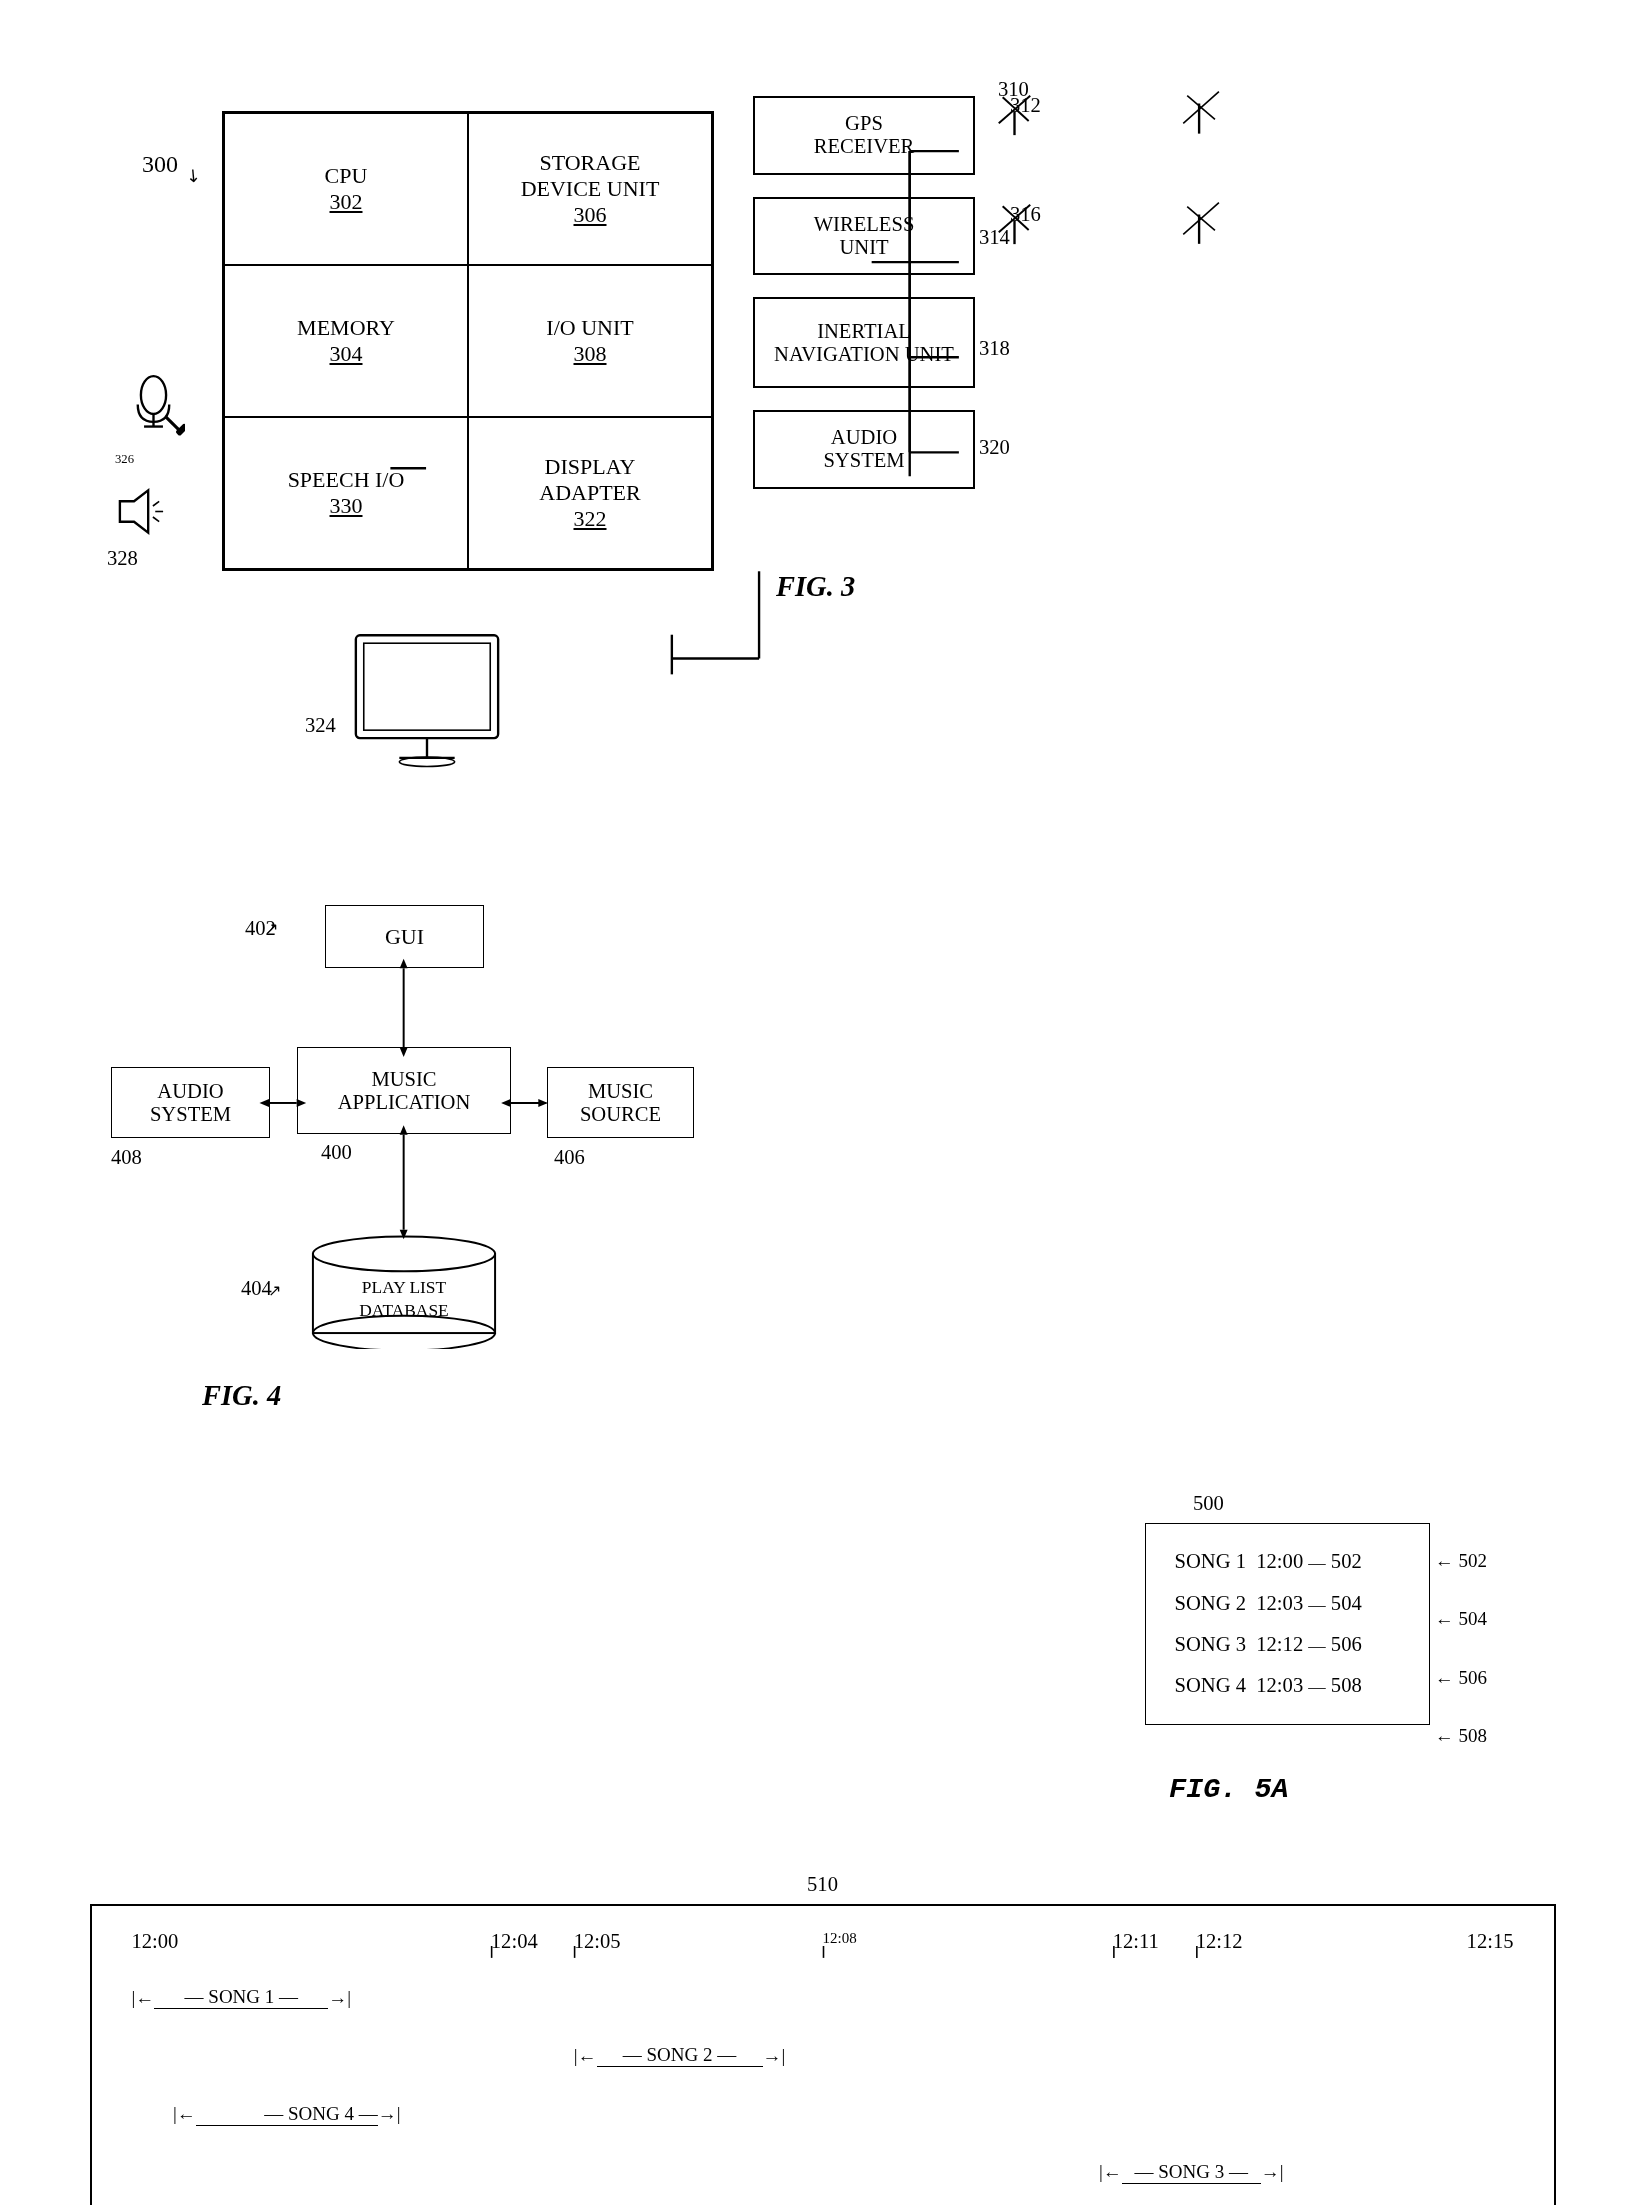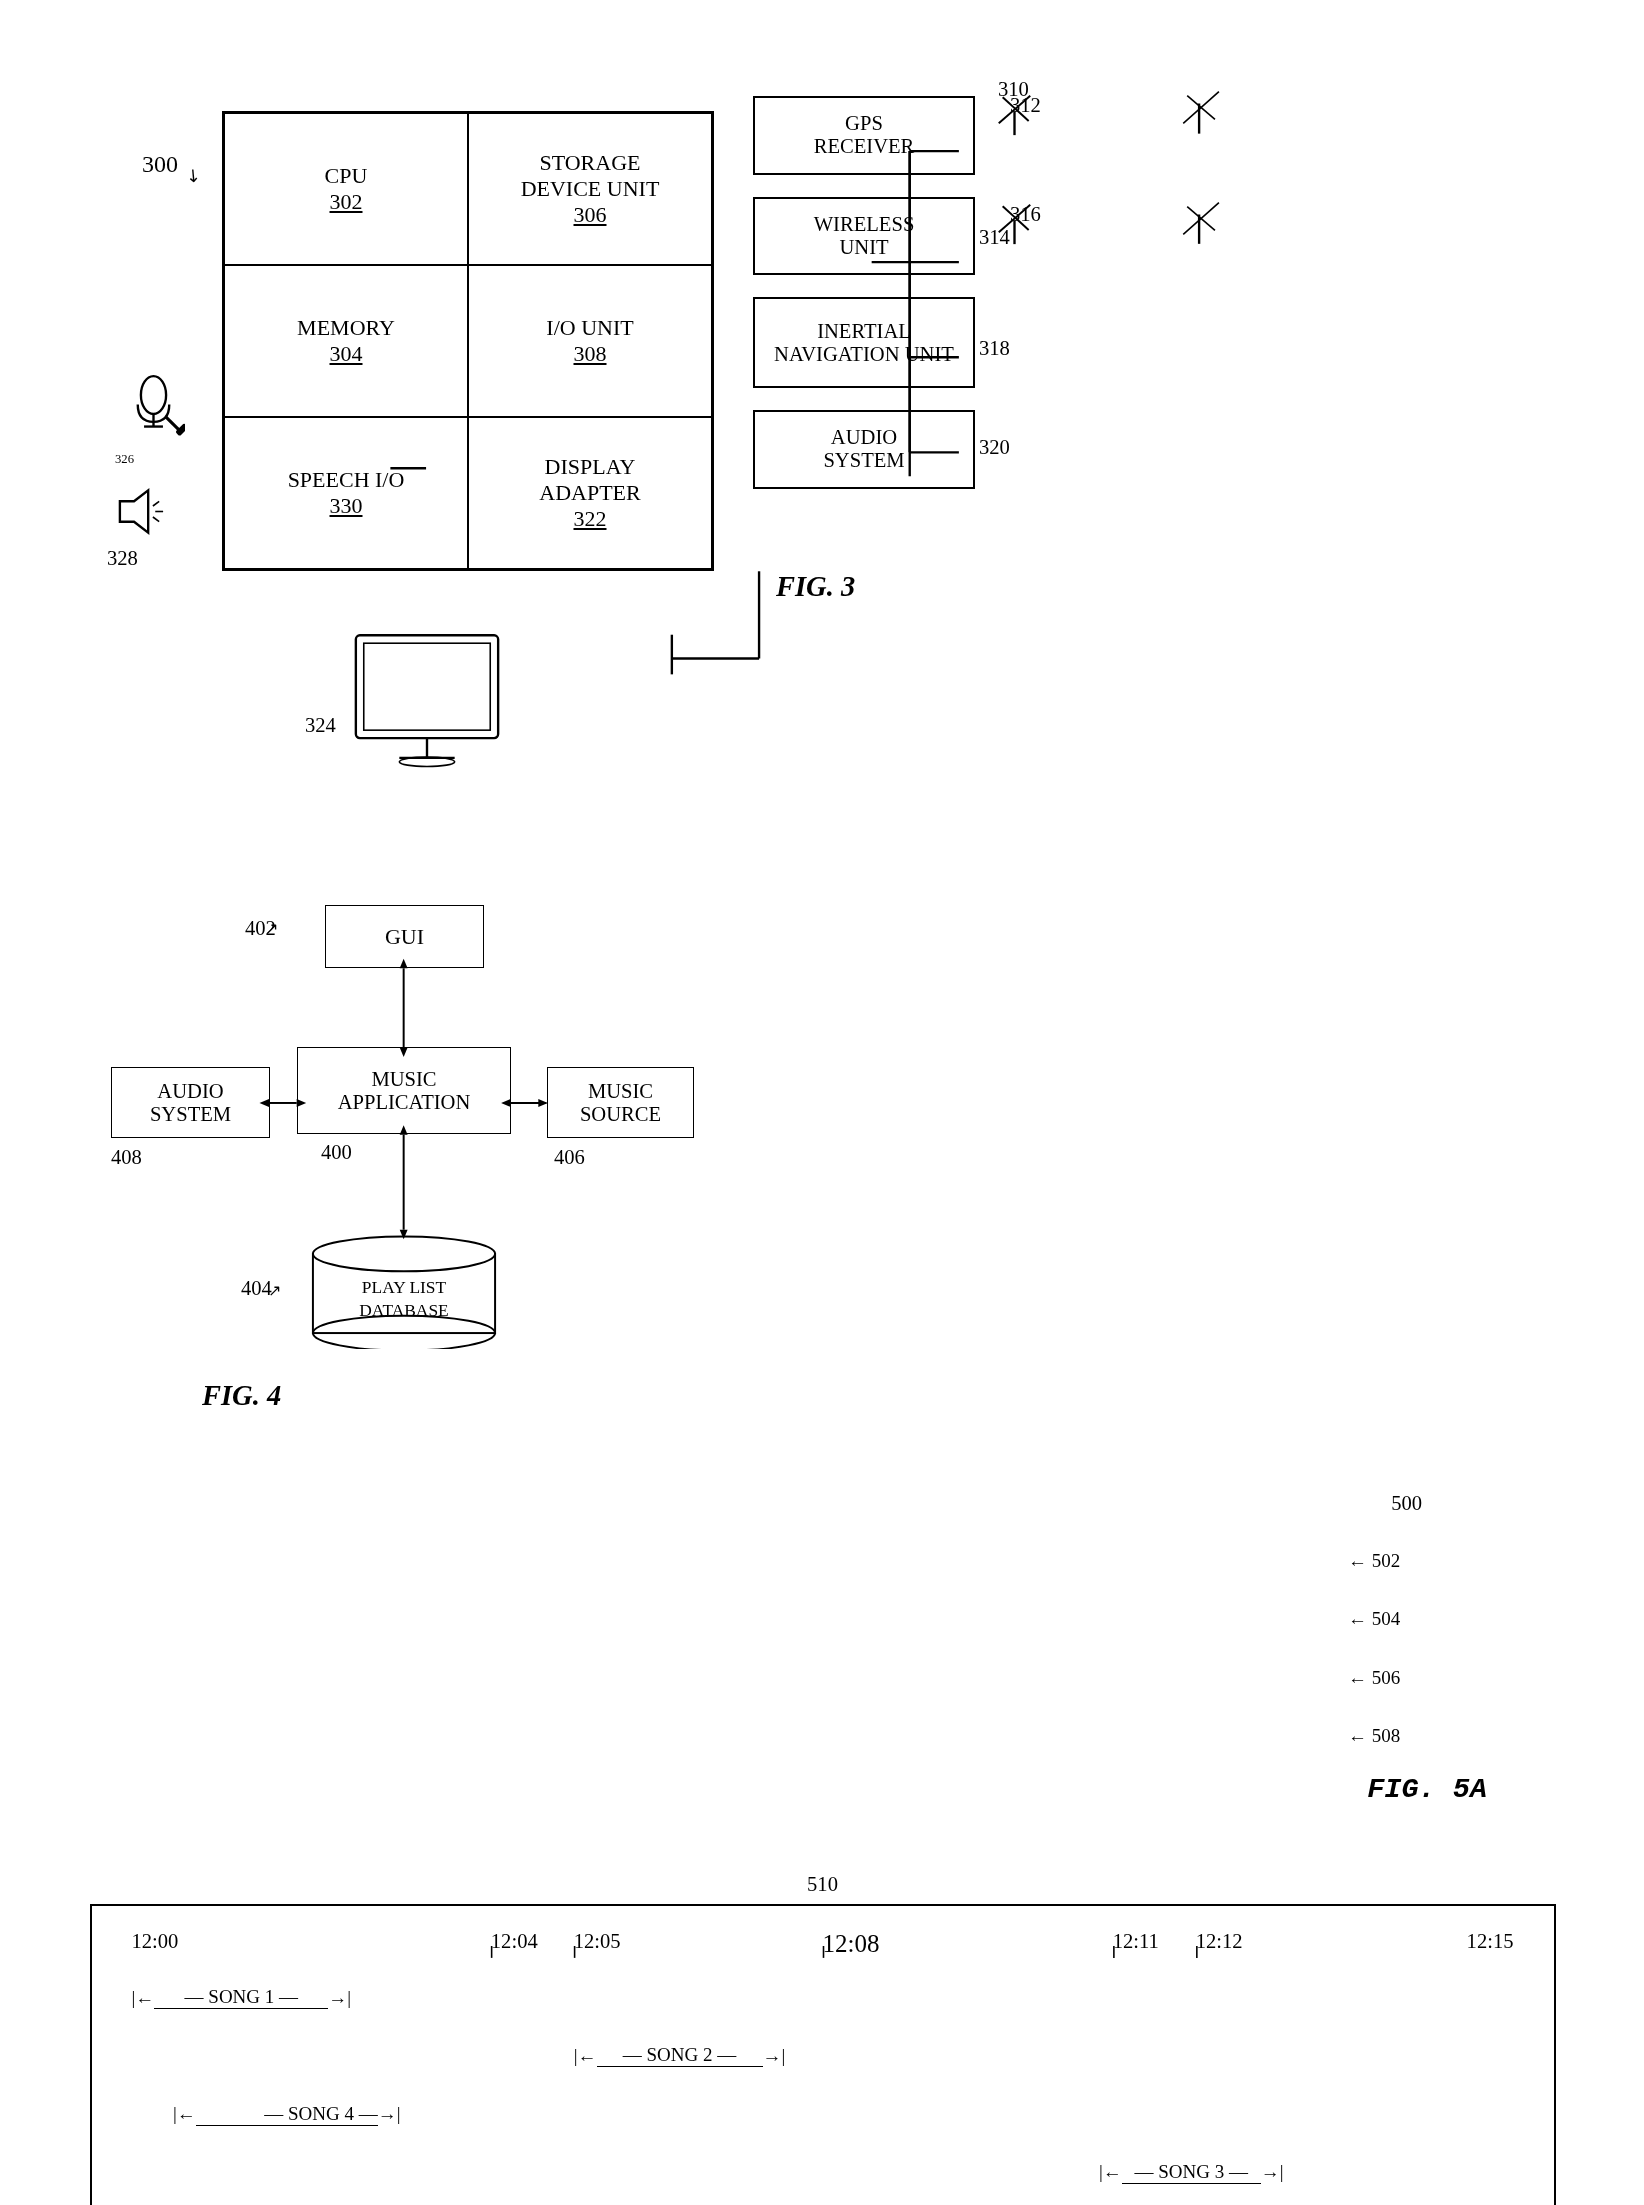--- a/index.html
+++ b/index.html
@@ -344,20 +344,26 @@
 
     <div style="position:absolute; left:139px; top:507px; font-size:28.5px; font-style:italic; font-weight:bold;">FIG. 4</div>
 
   </div>
 
   <div style="position:relative; width:100%; height:365px; display:flex;">
 
     <div style="position:absolute; right:95px; top:16px;">
       <div style="font-size:20.6px; margin-bottom:8px; margin-left:48px;">500</div>
       <div style="display:flex; align-items:flex-start;">
+        <div style="border:1.6px solid #000; padding:17.4px 28.5px; font-size:20.6px; line-height:2.0; min-width:285px;">
+          <div>SONG 1&nbsp;&nbsp;12:00 <span style="font-size:17.4px;">—</span> 502</div>
+          <div>SONG 2&nbsp;&nbsp;12:03 <span style="font-size:17.4px;">—</span> 504</div>
+          <div>SONG 3&nbsp;&nbsp;12:12 <span style="font-size:17.4px;">—</span> 506</div>
+          <div>SONG 4&nbsp;&nbsp;12:03 <span style="font-size:17.4px;">—</span> 508</div>
+        </div>
 
         <div style="display:flex; flex-direction:column; gap:17.4px; padding-top:17.4px; margin-left:4.8px; font-size:19px; line-height:2.0;">
           <div style="height:41px; display:flex; align-items:center;">← 502</div>
           <div style="height:41px; display:flex; align-items:center;">← 504</div>
           <div style="height:41px; display:flex; align-items:center;">← 506</div>
           <div style="height:41px; display:flex; align-items:center;">← 508</div>
         </div>
       </div>
       <div style="margin-top:16px; font-size:28.5px; font-style:italic; font-weight:bold; margin-left:24px;font-family:Liberation Mono, monospace;">FIG. 5A</div>
     </div>
@@ -369,21 +375,21 @@
     <div style="position:relative; text-align:center; margin-bottom:8px;">
       <span style="font-size:20.6px;">510</span>
     </div>
 
     <div class="fig5b-box">
 
       <div style="position:relative; width:100%; height:40px; margin-bottom:16px;">
         <span style="position:absolute; left:0px; font-size:20.6px;">12:00</span>
         <span style="position:absolute; left:26%; font-size:20.6px;">12:04</span>
         <span style="position:absolute; left:32%; font-size:20.6px;">12:05</span>
-        <span style="position:absolute; left:50%; font-size:25px;">12:08</span>
+        <span style="position:absolute; left:50%; font-size:15px;">12:08</span>
         <span style="position:absolute; left:71%; font-size:20.6px;">12:11</span>
         <span style="position:absolute; left:77%; font-size:20.6px;">12:12</span>
         <span style="position:absolute; right:0px; font-size:20.6px;">12:15</span>
       </div>
 
       <svg style="position:absolute; left:40px; top:40px; width:calc(100% - 79px); height:222px; pointer-events:none;" viewBox="0 0 1744 280" width="1382" height="222">
 
         <line x1="26%" y1="0" x2="26%" y2="15" stroke="#000" stroke-width="2"></line>
 
         <line x1="32%" y1="0" x2="32%" y2="15" stroke="#000" stroke-width="2"></line>

